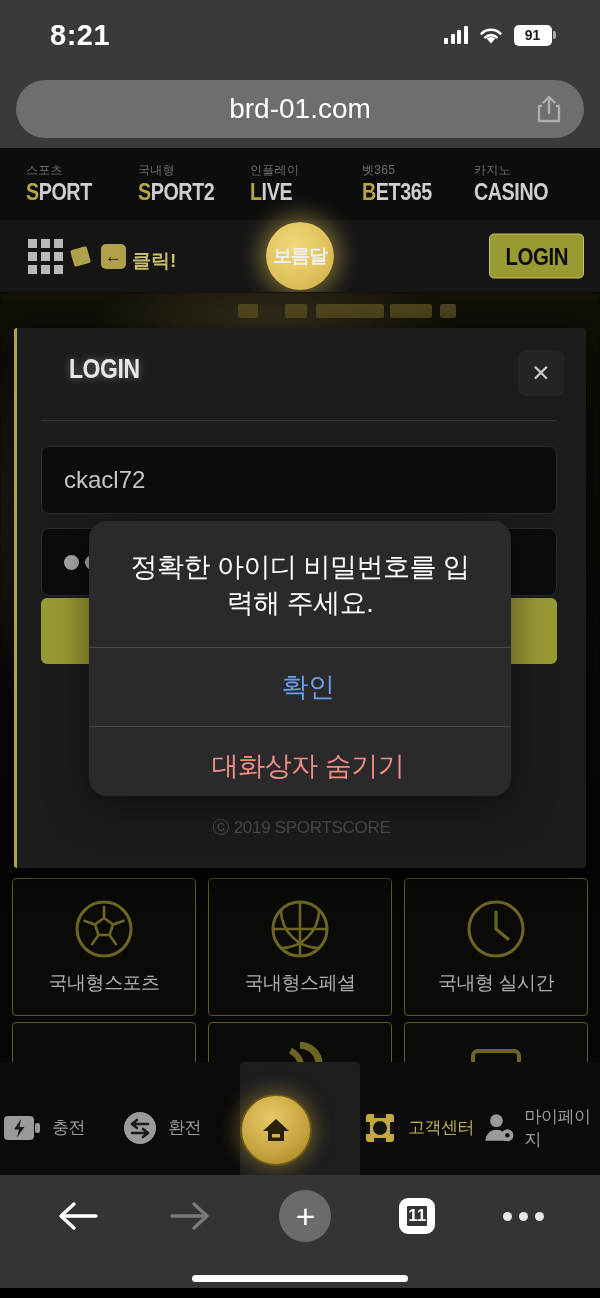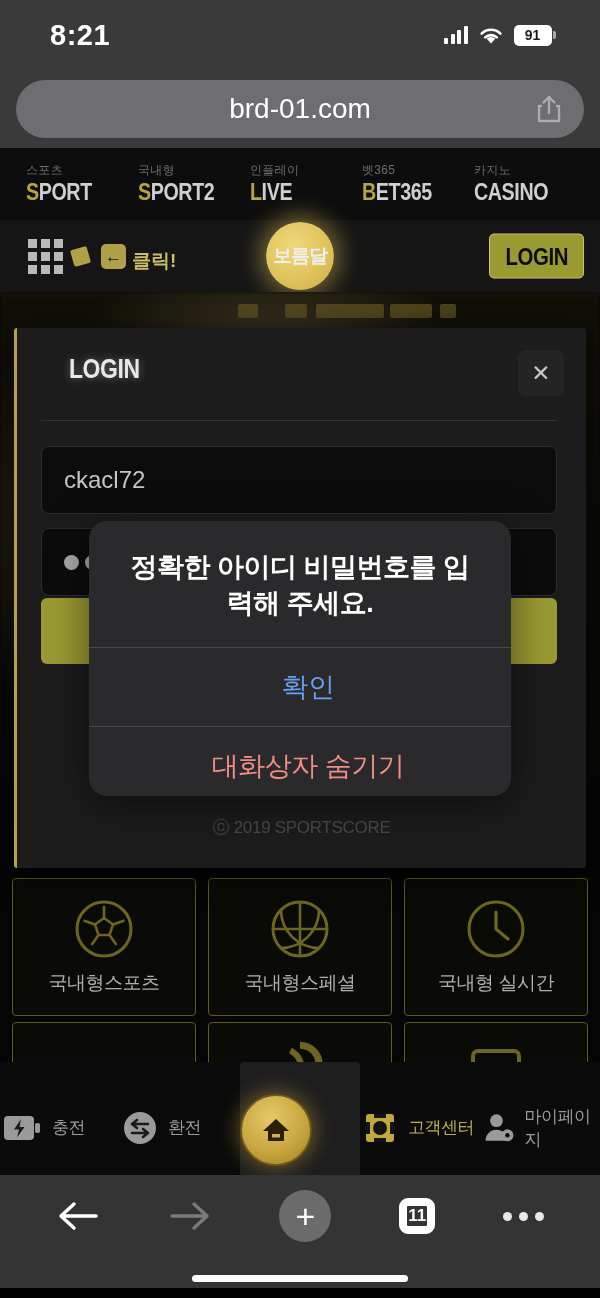--- a/index.html
+++ b/index.html
@@ -212,21 +212,21 @@
   
   #alert {
     position: absolute; left: 89px; top: 521px;
     width: 422px; height: 275px;
     background: #2a2a2c; border-radius: 18px;
     overflow: hidden;
     box-shadow: 0 10px 40px rgba(0,0,0,.5);
   }
   #alert-msg {
     padding: 28px 30px 26px;
-    color: #fff; font-size: 27px; font-weight: bold;
+    color: #fff; font-size: 27px; font-weight: normal;
     text-align: center; line-height: 36px; letter-spacing: -.5px;
   }
   .alert-sep { height: 1px; background: #48484a; }
   .alert-btn {
     height: 78px; display: flex; align-items: center; justify-content: center;
     font-size: 27px; letter-spacing: -.5px; padding-left: 16px;
   }
   #alert-ok { color: #6a9ef0; }
   #alert-hide { color: #f08d84; }
 

